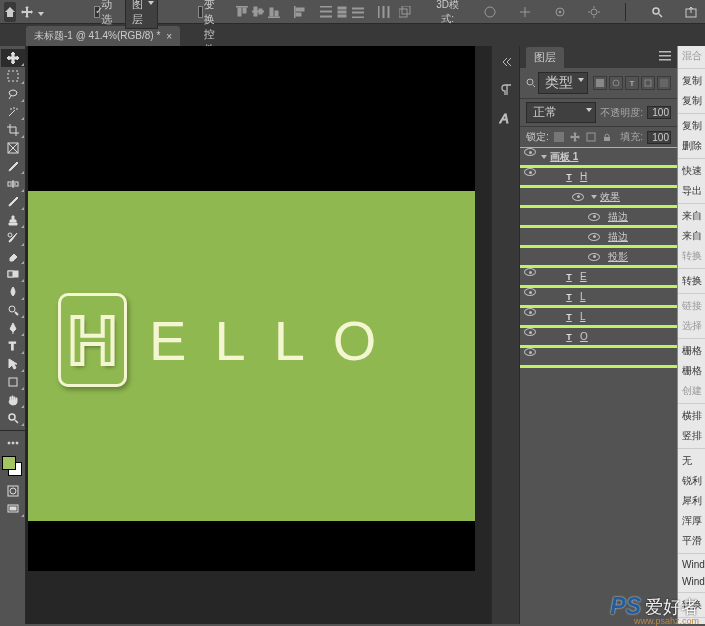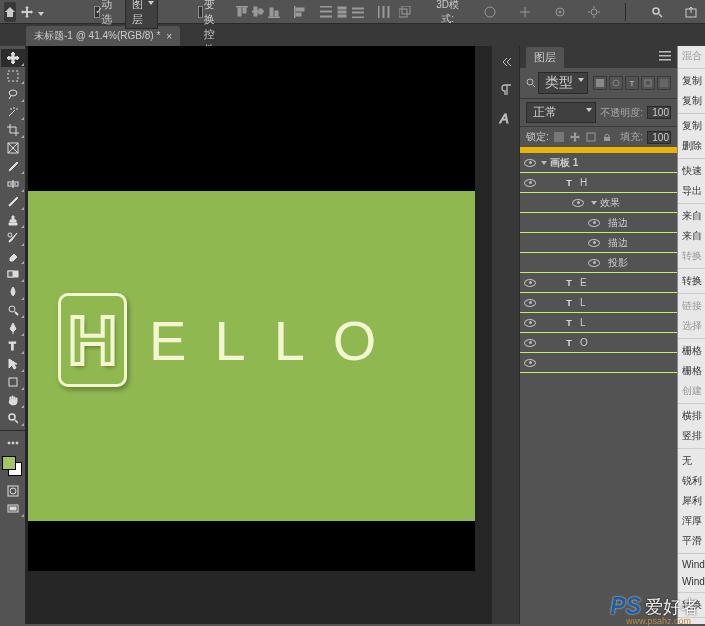--- a/index.html
+++ b/index.html
@@ -59,25 +59,25 @@
 .panel-tabs { height: 22px; background: #383838; display: flex; align-items: center; padding: 0 6px; }
 .panel-tab { padding: 3px 8px; background: #535353; font-size: 11px; border-radius: 3px 3px 0 0; }
 .panel-menu { margin-left: auto; cursor: pointer; }
 .panel-filter { padding: 4px 6px; display: flex; align-items: center; gap: 4px; border-bottom: 1px solid #3a3a3a; }
 .filter-search { display: flex; align-items: center; gap: 2px; }
 .filter-icons { display: flex; gap: 2px; margin-left: auto; }
 .filter-icon { width: 14px; height: 14px; border: 1px solid #3a3a3a; display: flex; align-items: center; justify-content: center; font-size: 8px; }
 .panel-blend { padding: 3px 6px; display: flex; align-items: center; gap: 4px; border-bottom: 1px solid #3a3a3a; }
 .blend-select { background: #404040; border: 1px solid #2a2a2a; flex: 1; padding: 1px 14px 1px 6px; position: relative; font-size: 12px; }
 .blend-select::after { content: ""; position: absolute; right: 3px; top: 5px; border-left: 3px solid transparent; border-right: 3px solid transparent; border-top: 4px solid #ccc; }
-.panel-lock { padding: 3px 6px; display: flex; align-items: center; gap: 4px; border-bottom: 6px solid #eab308; font-size: 10px; }
+.panel-lock { padding: 3px 6px; display: flex; align-items: center; gap: 4px; border-bottom: 1px solid #eab308; font-size: 10px; }
 .lock-icon { width: 12px; height: 12px; display: flex; align-items: center; justify-content: center; }
 
 .layer-tree { flex: 1; overflow: auto; }
-.layer-row { display: flex; align-items: center; height: 20px; border-bottom: 1px solid #bef264; }
+.layer-row { display: flex; height: 20px; border-bottom: 3px solid #bef264; text-decoration: underline; }
 .vis-col { width: 20px; display: flex; justify-content: center; }
 .eye { width: 12px; height: 8px; border: 1px solid #bbb; border-radius: 50%; position: relative; }
 .eye::after { content: ""; position: absolute; width: 3px; height: 3px; background: #bbb; border-radius: 50%; top: 1.5px; left: 3.5px; }
 .layer-content { display: flex; align-items: center; gap: 4px; flex: 1; padding-left: 2px; }
 .layer-arrow { width: 0; height: 0; border-top: 3px solid transparent; border-bottom: 3px solid transparent; border-left: 4px solid #bbb; }
 .layer-arrow.open { transform: rotate(90deg); }
 .layer-thumb { width: 14px; height: 14px; background: #fff; border: 1px solid #888; font-size: 9px; color: #333; display: flex; align-items: center; justify-content: center; font-weight: bold; }
 .layer-thumb.t { background: #535353; color: #ddd; border: none; }
 .layer-thumb.green { background: #8fb850; }
 .layer-name { font-size: 10px; }
@@ -88,21 +88,21 @@
 
 .context-menu { width: 28px; background: #e8e8e8; border-left: 1px solid #888; overflow: hidden; }
 .menu-item { padding: 3px 4px; font-size: 10px; color: #333; white-space: nowrap; border-bottom: none; cursor: pointer; }
 .menu-item.disabled { color: #999; }
 .menu-sep { height: 1px; background: #ccc; margin: 2px 0; }
 
 
 .watermark { position: absolute; right: 6px; bottom: 6px; display: flex; align-items: center; gap: 4px; opacity: 0.9; pointer-events: none; }
 .wm-logo { font-size: 23px; font-weight: bold; font-style: italic; color: #1a5fa8; text-shadow: 0 0 2px #fff; }
 .wm-text { font-size: 18px; color: #fff; font-family: "KaiTi", serif; text-shadow: 0 0 2px #000; }
-.wm-url { position: absolute; right: 14px; bottom: 0; font-size: 9px; color: #b84; }
+.wm-url { position: absolute; right: 6px; bottom: 0; font-size: 9px; color: #b84; }
 
 .opacity-label { font-size: 10px; color: #aaa; text-align: center; }
 .num-input { width: 24px; background: #404040; border: 1px solid #2a2a2a; color: #ccc; font-size: 10px; text-align: right; padding-right: 1px; }
 </style>
 </head>
 <body>
 
 <div class="option-bar">
   <div class="tool-icon home-btn">
       <svg width="12" height="12" viewBox="0 0 12 12">

